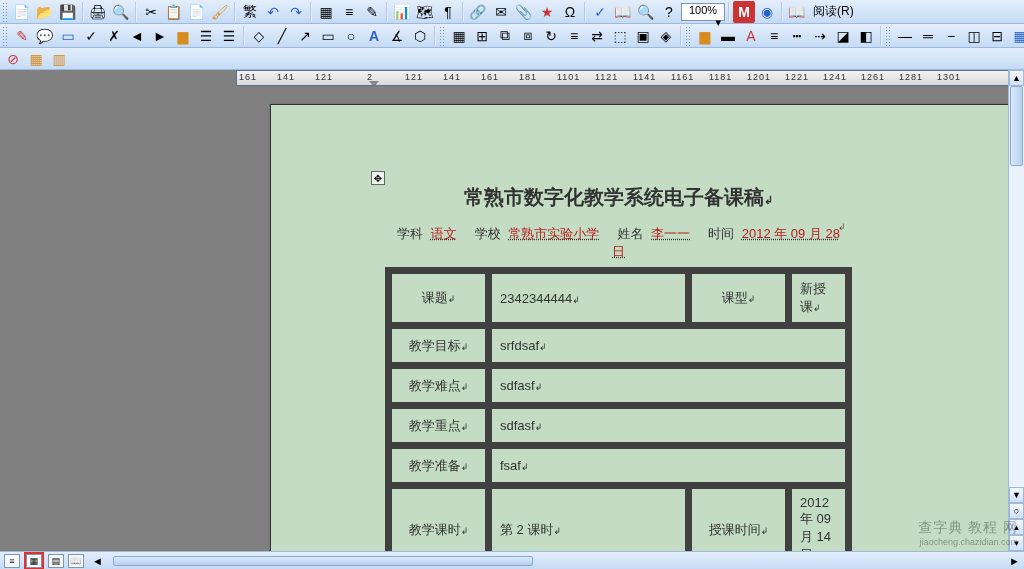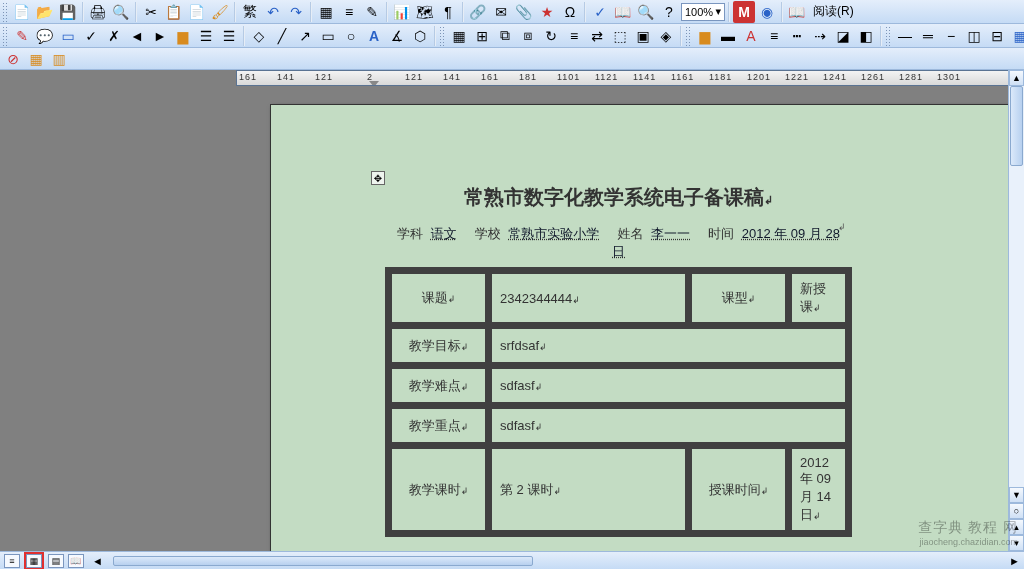--- a/index.html
+++ b/index.html
@@ -41,21 +41,21 @@
 .grip {
   width: 6px; height: 20px;
   background-image: radial-gradient(#7c94b6 1px, transparent 1px);
   background-size: 3px 3px;
   flex-shrink: 0;
   margin-right: 2px;
 }
 .zoom {
   width: 44px; height: 18px;
   background: #fff; border: 1px solid #7a96bf;
-  font-size: 11px; display: flex; align-items: center; padding: 0 3px;
+  font-size: 11px; display: flex; align-items: center; padding: 0 3px; flex-direction: column;
 }
 .menutxt {
   font-size: 12px; padding: 0 4px; height: 20px;
   display: flex; align-items: center; cursor: pointer;
 }
 
 
 .row3 {
   display: flex; align-items: center;
   height: 22px;
@@ -140,21 +140,21 @@
   font-size: 13px;
   color: #333;
   height: 40px;
   position: relative;
 }
 .hdr-label {
   font-size: 13px; color: #333; margin-right: 4px;
 }
 .hdr-val {
   text-decoration: underline dotted #333;
-  color: #0f172a;
+  color: #b91c1c;
 }
 .title-row td {
   border: none !important;
   text-align: center;
   font-size: 20px;
   font-weight: bold;
   color: #333;
   height: 44px;
 }
 .label-cell { text-align: center; font-size: 13px; }
@@ -385,20 +385,24 @@
           </tr>
           <tr>
             <td class="label-cell"><span>教学难点</span><span style="font-size:9px">↲</span></td>
             <td colspan="3"><span>sdfasf</span><span style="font-size:9px">↲</span></td>
           </tr>
           <tr>
             <td class="label-cell"><span>教学重点</span><span style="font-size:9px">↲</span></td>
             <td colspan="3"><span>sdfasf</span><span style="font-size:9px">↲</span></td>
           </tr>
           <tr>
+            <td class="label-cell"><span>教学准备</span><span style="font-size:9px">↲</span></td>
+            <td colspan="3"><span>fsaf</span><span style="font-size:9px">↲</span></td>
+          </tr>
+          <tr>
             <td class="label-cell"><span>教学课时</span><span style="font-size:9px">↲</span></td>
             <td><span>第 2 课时</span><span style="font-size:9px">↲</span></td>
             <td class="label-cell"><span>授课时间</span><span style="font-size:9px">↲</span></td>
             <td><span>2012 年 09 月 14 日</span><span style="font-size:9px">↲</span></td>
           </tr>
         </tbody>
           </table>
       </div>
     </div>
   </div>

